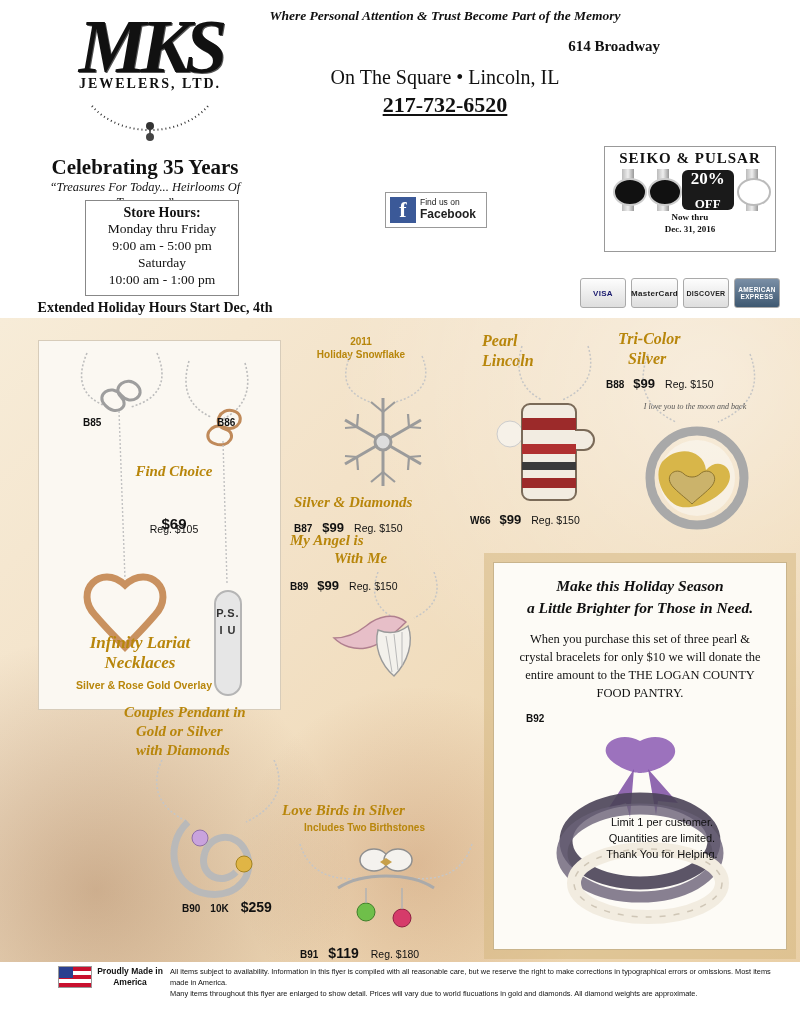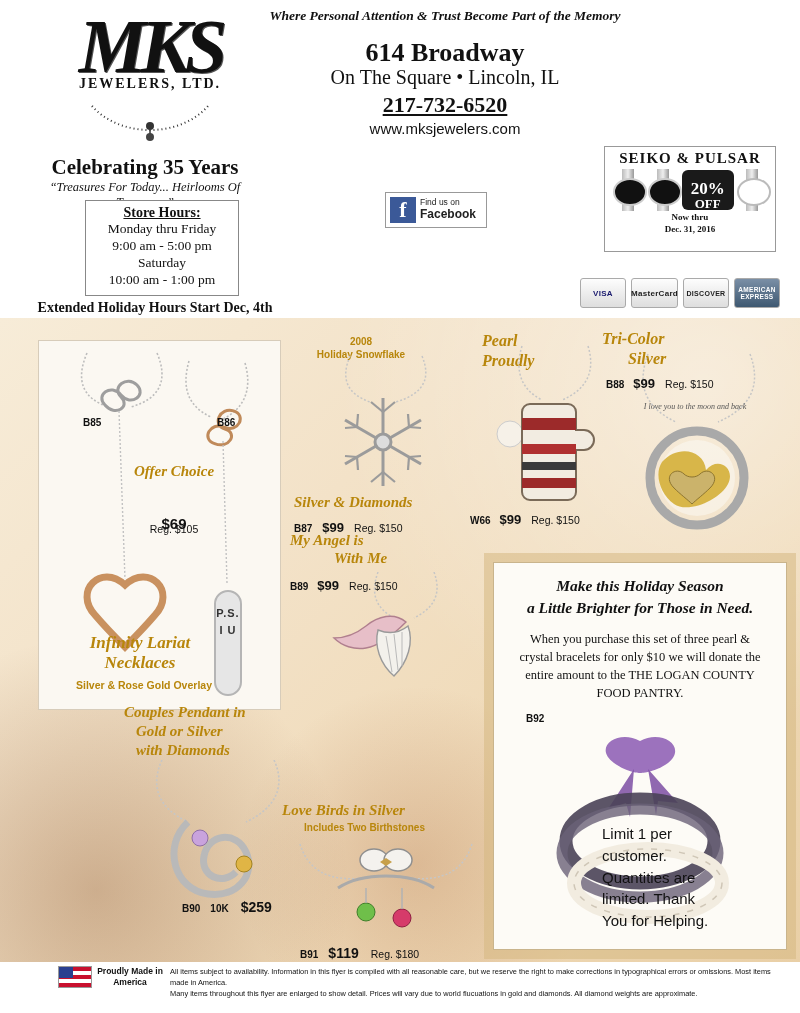--- a/index.html
+++ b/index.html
@@ -31,40 +31,40 @@
   }
   .logo-chain{
     position:absolute;left:50%;top:96px;transform:translateX(-50%);
     width:120px;height:38px;
   }
 
   .tagline{
     position:absolute;left:230px;top:8px;width:430px;text-align:center;
     font-size:13.5px;font-style:italic;font-weight:bold;color:#111;
   }
-  .addr1{position:absolute;left:230px;top:38px;width:430px;text-align:center;font-size:26px;font-weight:bold;}
+  .addr1{position:absolute;left:230px;top:38px;width:430px;text-align:right;font-size:15px;font-weight:bold;}
   .addr2{position:absolute;left:230px;top:66px;width:430px;text-align:center;font-size:20px;}
   .phone{position:absolute;left:230px;top:92px;width:430px;text-align:center;font-size:22px;font-weight:bold;text-decoration:underline;}
   .web{position:absolute;left:230px;top:120px;width:430px;text-align:center;font-size:15px;font-family:"Liberation Sans",sans-serif;}
 
   .celebrating{
     position:absolute;left:20px;top:155px;width:250px;text-align:center;
     font-size:21px;font-weight:bold;color:#111;
   }
   .treasures{
     position:absolute;left:20px;top:180px;width:250px;text-align:center;
     font-size:12.5px;font-style:italic;color:#111;
   }
 
   .hours-box{
     position:absolute;left:85px;top:200px;width:140px;
     border:1px solid #888;background:#fff;
     text-align:center;padding:4px 6px 6px;
   }
-  .hours-title{font-size:14px;font-weight:bold;text-decoration:underline;}
+  .hours-title{font-size:14px;font-weight:bold;}
   .hours-line{font-size:13.5px;line-height:1.25;}
   .extended{
     position:absolute;left:20px;top:300px;width:270px;text-align:center;
     font-size:14px;font-weight:bold;
   }
 
   .fb{
     position:absolute;left:385px;top:192px;width:92px;height:34px;
     border:1px solid #999;background:#fff;
     display:flex;align-items:center;gap:4px;padding:0 4px;
@@ -92,21 +92,21 @@
   }
   .seiko-row{display:flex;align-items:center;justify-content:space-between;padding:2px 6px 0;}
   .watch{
     width:34px;height:42px;position:relative;
   }
   .watch .band{position:absolute;left:11px;top:0;width:12px;height:42px;background:linear-gradient(90deg,#bbb,#eee,#999);}
   .watch .face{position:absolute;left:2px;top:9px;width:30px;height:24px;border-radius:50%;background:#111;border:2px solid #ccc;}
   .watch.silver .face{background:#fff;border:2px solid #bbb;}
   .offbadge{
     width:52px;height:40px;border-radius:6px;background:#1a1a1a;color:#fff;
-    display:flex;flex-direction:column;align-items:center;justify-content:flex-end;
+    display:flex;flex-direction:column;align-items:center;justify-content:space-between;
     line-height:1;
   }
   .offbadge .pct{font-size:17px;font-weight:bold;}
   .offbadge .off{font-size:13px;font-weight:bold;}
   .seiko-foot{text-align:center;font-size:9px;line-height:1.25;margin-top:1px;font-weight:bold;}
 
   .cards{position:absolute;left:580px;top:278px;width:200px;display:flex;gap:5px;}
   .card{
     width:45px;height:28px;border:1px solid #aaa;border-radius:3px;
     background:linear-gradient(#fdfdfd,#dedede);
@@ -149,22 +149,22 @@
   }
   .pantry h3{
     margin:0;padding:12px 18px 0;text-align:center;
     font-style:italic;font-weight:bold;font-size:15.5px;line-height:1.45;color:#111;
   }
   .pantry p{
     margin:10px 22px 0;text-align:center;font-size:12.5px;line-height:1.45;
     font-family:"Liberation Serif",serif;
   }
   .pantry .limit{
-    position:absolute;left:108px;top:252px;width:120px;text-align:left;
-    font-family:"Liberation Sans",sans-serif;font-size:15px;line-height:1.45;margin-top:8px;
+    position:absolute;left:108px;top:252px;width:120px;text-align:center;
+    font-family:"Liberation Sans",sans-serif;font-size:11px;line-height:1.45;
   }
   .bracelet-stack{
     position:absolute;left:28px;top:170px;width:236px;height:200px;
   }
 
   
   .footer{
     position:absolute;left:0;top:962px;width:800px;height:51px;background:#fff;
   }
   .flag{
@@ -193,21 +193,20 @@
         <circle cx="60" cy="22" r="4" fill="#333"></circle>
         <path d="M60,26 l0,5" stroke="#333" stroke-width="1.5"></path>
         <circle cx="60" cy="33" r="4" fill="#444"></circle>
       </svg>
     </div>
 
     <div class="tagline">Where Personal Attention &amp; Trust Become Part of the Memory</div>
     <div class="addr1">614 Broadway</div>
     <div class="addr2">On The Square • Lincoln, IL</div>
     <div class="phone">217-732-6520</div>
-    <div class="web">www.mksjewelers.com</div>
 
     <div class="celebrating">Celebrating 35 Years</div>
     <div class="treasures">“Treasures For Today... Heirlooms Of Tomorrow”</div>
 
     <div class="hours-box">
       <div class="hours-title">Store Hours:</div>
       <div class="hours-line">Monday thru Friday</div>
       <div class="hours-line">9:00 am - 5:00 pm</div>
       <div class="hours-line">Saturday</div>
       <div class="hours-line">10:00 am - 1:00 pm</div>
@@ -272,33 +271,33 @@
         <line x1="184" y1="100" x2="188" y2="242" stroke="#c2c2c2" stroke-width="1.4" stroke-dasharray="2,2"></line>
 
         <path d="M86,244 c-24,-22 -52,6 -30,30 c12,14 24,26 30,32 c6,-6 18,-18 30,-32 c22,-24 -6,-52 -30,-30z" fill="none" stroke="#c9915f" stroke-width="7"></path>
 
         <rect x="176" y="250" width="26" height="104" rx="13" fill="#e6e6e6" stroke="#b5b5b5" stroke-width="2"></rect>
       </svg>
 
       <div class="code" style="position:absolute;left:44px;top:76px;">B85</div>
       <div class="code" style="position:absolute;left:178px;top:76px;">B86</div>
 
-      <div class="kicker label-center" style="position:absolute;left:90px;top:122px;width:90px;font-size:15px;line-height:1.1;">Offer Choice</div>
+      <div class="kicker label-center" style="position:absolute;left:90px;top:122px;width:90px;font-size:15px;line-height:1.1;">Find Choice</div>
       <div class="price label-center" style="position:absolute;left:90px;top:174px;width:90px;font-size:15px;">$69</div>
       <div class="reg label-center" style="position:absolute;left:90px;top:182px;width:90px;">Reg. $105</div>
 
       <div style="position:absolute;left:176px;top:264px;width:26px;text-align:center;font-family:'Liberation Sans',sans-serif;font-size:11px;font-weight:bold;letter-spacing:1px;line-height:1.5;color:#333;">P.S. I   U</div>
 
       <div class="kicker label-center" style="position:absolute;left:16px;top:292px;width:170px;font-size:17px;line-height:1.2;">Infinity Lariat</div>
       <div class="kicker label-center" style="position:absolute;left:16px;top:312px;width:170px;font-size:17px;line-height:1.2;">Necklaces</div>
       <div class="kicker-sm label-center" style="position:absolute;left:10px;top:338px;width:190px;font-size:10.5px;">Silver &amp; Rose Gold Overlay</div>
     </div>
 
     <div style="position:absolute;left:286px;top:18px;width:180px;height:180px;">
-      <div class="kicker-sm label-center" style="position:absolute;left:10px;top:0;width:130px;font-size:10px;">2008</div>
+      <div class="kicker-sm label-center" style="position:absolute;left:10px;top:0;width:130px;font-size:10px;">2011</div>
       <div class="kicker-sm label-center" style="position:absolute;left:10px;top:13px;width:130px;font-size:10px;">Holiday Snowflake</div>
       <svg viewBox="0 0 180 170" width="180" height="170" style="position:absolute;left:0;top:14px;">
         <path d="M64,6 C54,30 62,44 84,52" fill="none" stroke="#c6c6c6" stroke-width="1.5" stroke-dasharray="2,2"></path>
         <path d="M136,6 C146,30 136,44 110,52" fill="none" stroke="#c6c6c6" stroke-width="1.5" stroke-dasharray="2,2"></path>
         <g stroke="#9b9b9b" stroke-width="3" fill="none" transform="translate(97,92)">
           <g>
             <line x1="0" y1="-44" x2="0" y2="44"></line>
             <line x1="-38" y1="-22" x2="38" y2="22"></line>
             <line x1="-38" y1="22" x2="38" y2="-22"></line>
           </g>
@@ -322,42 +321,42 @@
       <div class="kicker" style="position:absolute;left:8px;top:158px;font-size:15px;">Silver &amp; Diamonds</div>
       <div style="position:absolute;left:8px;top:182px;">
         <span class="code">B87</span>
         <span class="price" style="font-size:13px;margin-left:6px;">$99</span>
         <span class="reg" style="margin-left:6px;">Reg. $150</span>
       </div>
     </div>
 
     <div style="position:absolute;left:466px;top:14px;width:150px;height:200px;">
       <div class="kicker" style="position:absolute;left:16px;top:0;font-size:16px;">Pearl</div>
-      <div class="kicker" style="position:absolute;left:16px;top:20px;font-size:16px;">Proudly</div>
+      <div class="kicker" style="position:absolute;left:16px;top:20px;font-size:16px;">Lincoln</div>
       <svg viewBox="0 0 150 190" width="150" height="190" style="position:absolute;left:0;top:6px;">
         <path d="M56,8 C48,34 56,52 76,62" fill="none" stroke="#c6c6c6" stroke-width="1.5" stroke-dasharray="2,2"></path>
         <path d="M122,8 C130,34 120,52 96,62" fill="none" stroke="#c6c6c6" stroke-width="1.5" stroke-dasharray="2,2"></path>
         <circle cx="44" cy="96" r="13" fill="#f6f1e8" stroke="#ccc"></circle>
         <g transform="translate(60,66)">
           <path d="M4,0 h38 a8,8 0 0 1 8,8 v18 h8 a10,10 0 0 1 0,20 h-8 v42 a8,8 0 0 1 -8,8 h-38 a8,8 0 0 1 -8,-8 v-80 a8,8 0 0 1 8,-8z" fill="#f2ece1" stroke="#7a6a58" stroke-width="2"></path>
           <rect x="-4" y="14" width="54" height="12" fill="#9c2a2a"></rect>
           <rect x="-4" y="40" width="54" height="10" fill="#b03030"></rect>
           <rect x="-4" y="58" width="54" height="8" fill="#3a3a3a"></rect>
           <rect x="-4" y="74" width="54" height="10" fill="#9c2a2a"></rect>
         </g>
       </svg>
       <div style="position:absolute;left:4px;top:178px;">
         <span class="code">W66</span>
         <span class="price" style="font-size:13px;margin-left:5px;">$99</span>
         <span class="reg" style="margin-left:6px;">Reg. $150</span>
       </div>
     </div>
 
     <div style="position:absolute;left:600px;top:12px;width:190px;height:200px;">
-      <div class="kicker" style="position:absolute;left:2px;top:0;font-size:16px;">Tri-Color</div>
+      <div class="kicker" style="position:absolute;left:18px;top:0;font-size:16px;">Tri-Color</div>
       <div class="kicker" style="position:absolute;left:28px;top:20px;font-size:16px;">Silver</div>
       <svg viewBox="0 0 190 190" width="190" height="190" style="position:absolute;left:0;top:20px;">
         <path d="M48,4 C36,36 46,58 76,72" fill="none" stroke="#c6c6c6" stroke-width="1.5" stroke-dasharray="2,2"></path>
         <path d="M150,4 C162,36 150,58 118,72" fill="none" stroke="#c6c6c6" stroke-width="1.5" stroke-dasharray="2,2"></path>
         <circle cx="97" cy="128" r="47" fill="none" stroke="#a9a9a9" stroke-width="9"></circle>
         <circle cx="97" cy="128" r="38" fill="#fdfcfa" opacity=".45"></circle>
         <path d="M62,112 c16,-18 42,-12 44,8 c12,-14 30,-2 22,14 c-8,16 -40,30 -54,20 c-14,-10 -20,-30 -12,-42z" fill="#d4af37" opacity=".9"></path>
         <path d="M84,124 c-8,-8 -22,2 -10,14 c6,6 14,12 18,16 c4,-4 12,-10 18,-16 c12,-12 -2,-22 -10,-14 c-4,4 -12,4 -16,0z" fill="#cbb36b" stroke="#8d7530" stroke-width="1"></path>
       </svg>
       <div style="position:absolute;left:0px;top:72px;width:190px;text-align:center;font-family:'Liberation Serif',serif;font-style:italic;font-size:8px;color:#555;">I love you to the moon and back</div>

